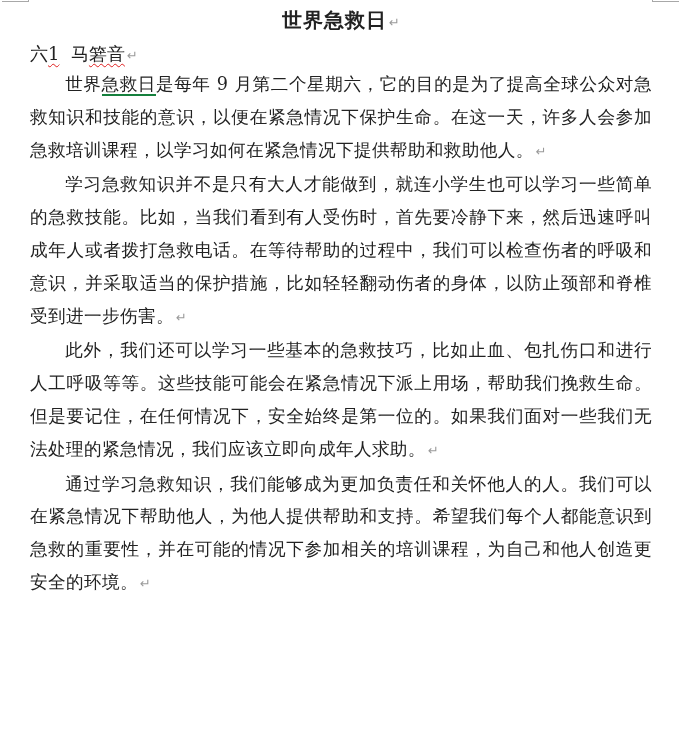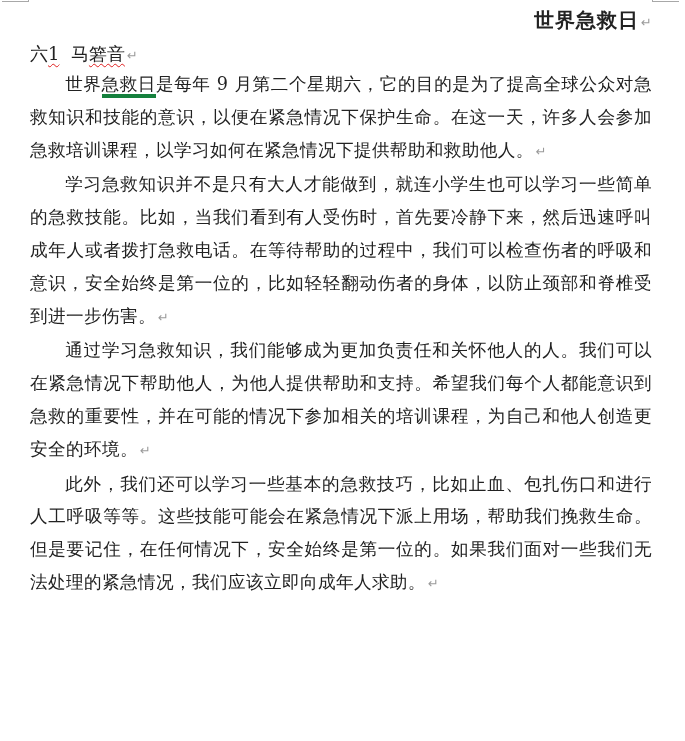--- a/index.html
+++ b/index.html
@@ -2,42 +2,42 @@
 <html><head>
 <meta charset="utf-8">
 <style>
   html, body { margin: 0; padding: 0; background: #ffffff; }
   body { width: 685px; height: 741px; overflow: hidden; position: relative;
          font-family: "DejaVu Serif", "Liberation Serif", serif; color: #222; }
   .corner { position: absolute; border-color: #a8a8a8; border-style: solid; width: 26px; height: 1px; }
   .corner-tl { left: 2px; top: 0; border-width: 0 1px 1px 0; }
   .corner-tr { left: 652px; top: 0; border-width: 0 0 1px 1px; }
   .page { position: absolute; left: 30px; top: 0; width: 622px; }
-  .title { text-align: right; font-size: 20px; font-weight: bold; height: 36px; line-height: 40px; letter-spacing: 1px; }
+  .title { text-align: center; font-size: 20px; font-weight: bold; height: 36px; line-height: 40px; letter-spacing: 1px; }
   .subtitle { font-size: 18px; height: 32px; line-height: 36px; }
   .para { font-size: 17.6px; line-height: 32.8px; text-align: justify; text-indent: 2em; margin: 0; letter-spacing: 0.4px; }
   .mark { color: #9a9a9a; font-family: "DejaVu Sans", sans-serif; font-size: 13px; font-weight: normal; margin-left: 2px; letter-spacing: 0; }
   .squiggle { text-decoration: underline wavy #e02020; text-decoration-thickness: 1px; text-underline-offset: 3px; }
-  .blueline { border-bottom: 4px solid #15803d; }
+  .blueline { border-bottom: 2px solid #15803d; }
   .empty-para { font-size: 17.6px; line-height: 28px; text-indent: 2em; height: 28px; }
 </style>
 </head>
 <body>
 
 <div class="corner corner-tl"></div>
 <div class="corner corner-tr"></div>
 
 <div class="page">
   <div class="title"><span>世界急救日</span><span class="mark">↵</span></div>
 
   <div class="subtitle"><span>六</span><span class="squiggle">1</span>&nbsp;&nbsp;<span>马</span><span class="squiggle">箬音</span><span class="mark">↵</span></div>
 
   <p class="para"><span>世界</span><span class="blueline">急救日</span><span>是每年 9 月第二个星期六，它的目的是为了提高全球公众对急救知识和技能的意识，以便在紧急情况下保护生命。在这一天，许多人会参加急救培训课程，以学习如何在紧急情况下提供帮助和救助他人。</span><span class="mark">↵</span></p>
 
 
-  <p class="para"><span>学习急救知识并不是只有大人才能做到，就连小学生也可以学习一些简单的急救技能。比如，当我们看到有人受伤时，首先要冷静下来，然后迅速呼叫成年人或者拨打急救电话。在等待帮助的过程中，我们可以检查伤者的呼吸和意识，安全始终是第一位的，比如轻轻翻动伤者的身体，以防止颈部和脊椎受到进一步伤害。</span><span class="mark">↵</span></p>
+  <p class="para"><span>学习急救知识并不是只有大人才能做到，就连小学生也可以学习一些简单的急救技能。比如，当我们看到有人受伤时，首先要冷静下来，然后迅速呼叫成年人或者拨打急救电话。在等待帮助的过程中，我们可以检查伤者的呼吸和意识，并采取适当的保护措施，比如轻轻翻动伤者的身体，以防止颈部和脊椎受到进一步伤害。</span><span class="mark">↵</span></p>
+
+  <p class="para"><span>此外，我们还可以学习一些基本的急救技巧，比如止血、包扎伤口和进行人工呼吸等等。这些技能可能会在紧急情况下派上用场，帮助我们挽救生命。但是要记住，在任何情况下，安全始终是第一位的。如果我们面对一些我们无法处理的紧急情况，我们应该立即向成年人求助。</span><span class="mark">↵</span></p>
 
   <p class="para"><span>通过学习急救知识，我们能够成为更加负责任和关怀他人的人。我们可以在紧急情况下帮助他人，为他人提供帮助和支持。希望我们每个人都能意识到急救的重要性，并在可能的情况下参加相关的培训课程，为自己和他人创造更安全的环境。</span><span class="mark">↵</span></p>
-
-  <p class="para"><span>此外，我们还可以学习一些基本的急救技巧，比如止血、包扎伤口和进行人工呼吸等等。这些技能可能会在紧急情况下派上用场，帮助我们挽救生命。但是要记住，在任何情况下，安全始终是第一位的。如果我们面对一些我们无法处理的紧急情况，我们应该立即向成年人求助。</span><span class="mark">↵</span></p>
 
   <div class="empty-para"></div>
 </div>
 
 </body></html>

